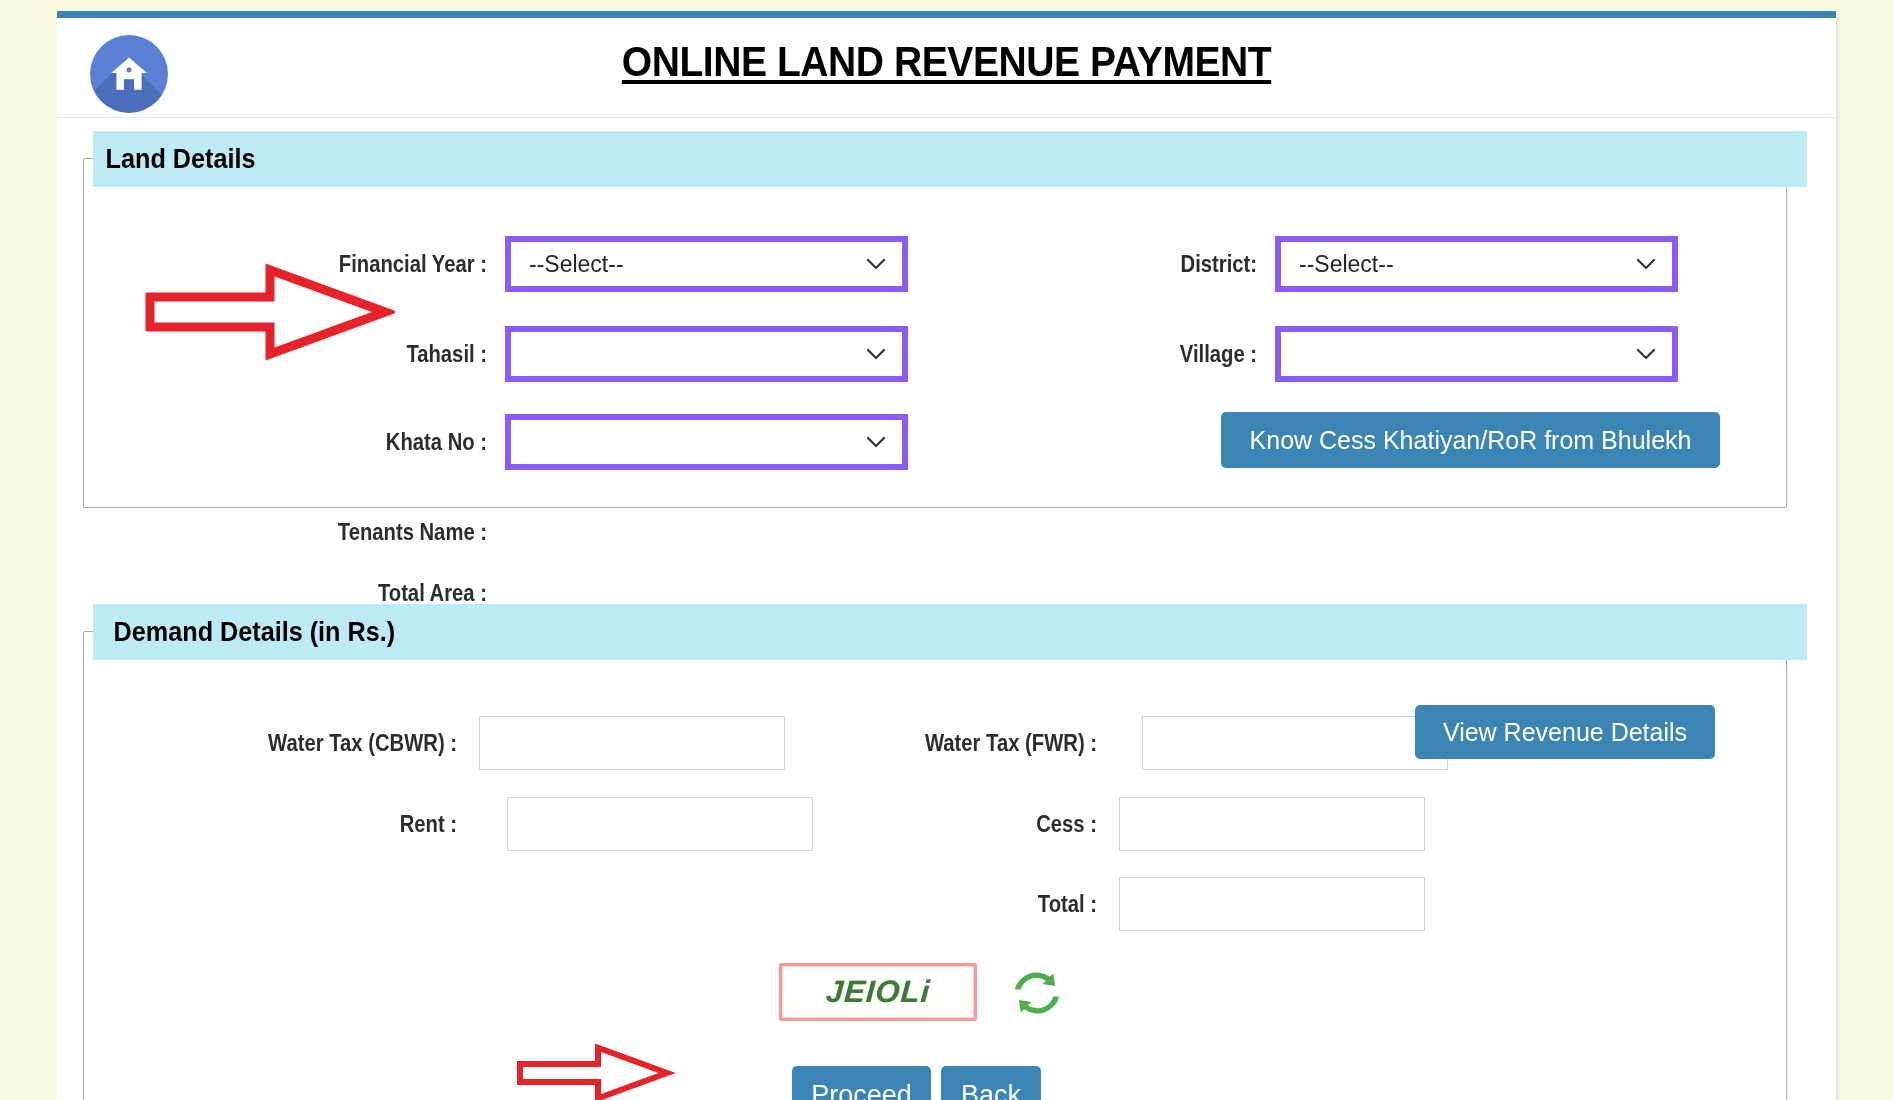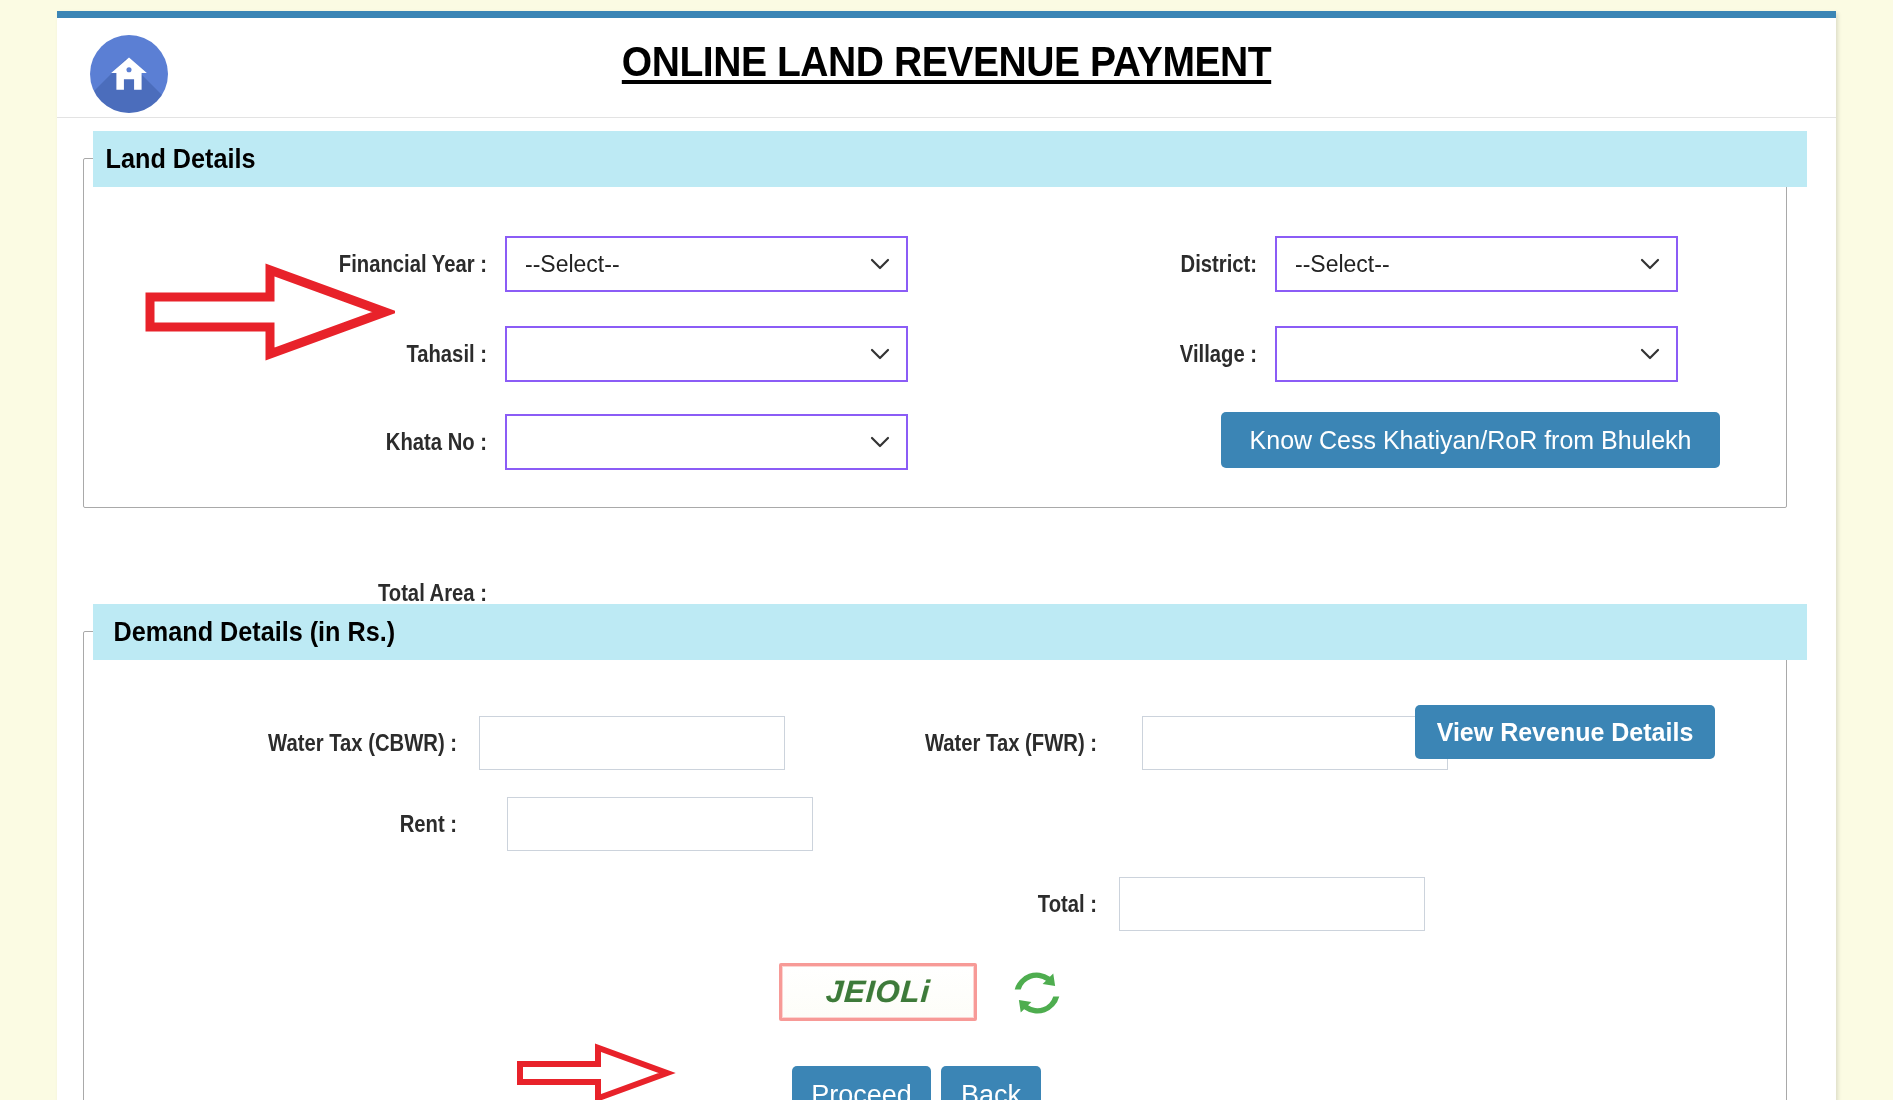--- a/index.html
+++ b/index.html
@@ -96,21 +96,21 @@
     color: #2c2c2c;
     text-align: right;
     font-stretch: condensed;
     transform: scaleX(.88);
     transform-origin: right center;
     white-space: nowrap;
   }
 
   .sel {
     position: relative;
-    border: 2px solid #8b5cf6;
+    border: 6px solid #8b5cf6;
     background: #fff;
     height: 56px;
     display:flex; align-items:center;
     padding-left: 18px;
     font-size: 23px;
     color: #222;
   }
   .sel .chev {
     position:absolute; right: 16px; top: 50%;
     transform: translateY(-50%);
@@ -209,20 +209,24 @@
     <div class="row" style="left:240px; top:385px;">
       <div class="lbl" style="width:190px;">Khata No :</div>
       <div class="sel" style="width:403px; margin-left:18px;">
         <span></span>
         <svg class="chev" viewBox="0 0 20 12">
           <path d="M2 2 L10 10 L18 2" fill="none" stroke="#333" stroke-width="2.2" stroke-linecap="round" stroke-linejoin="round"></path>
         </svg>
       </div>
     </div>
 
+    <div class="row" style="left:240px; top:490px;">
+      <div class="lbl" style="width:190px;">Tenants Name :</div>
+      <div style="margin-left:18px; width:403px; font-size:23px; color:#222;"></div>
+    </div>
 
     <div class="row" style="left:240px; top:551px;">
       <div class="lbl" style="width:190px;">Total Area :</div>
       <div style="margin-left:18px; width:403px; font-size:23px; color:#222;"></div>
     </div>
 
     <div class="row" style="left:1080px; top:207px;">
       <div class="lbl" style="width:120px;">District:</div>
       <div class="sel" style="width:403px; margin-left:18px;">
         <span>--Select--</span>
@@ -264,29 +268,35 @@
     </div>
 
 
     <div class="row" style="left:800px; top:687px;gap:23px;">
       <div class="lbl" style="width:240px;">Water Tax (FWR) :</div>
       <div style="margin-left:22px; width:306px;">
         <input class="txt" type="text" value="" style="">
       </div>
     </div>
 
+    <div class="row" style="left:800px; top:768px;">
+      <div class="lbl" style="width:240px;">Cess :</div>
+      <div style="margin-left:22px; width:306px;">
+        <input class="txt" type="text" value="" style="">
+      </div>
+    </div>
 
     <div class="row" style="left:800px; top:848px;">
       <div class="lbl" style="width:240px;">Total :</div>
       <div style="margin-left:22px; width:306px;">
         <input class="txt" type="text" value="" style="">
       </div>
     </div>
 
-    <button class="btn-blue" style="position:absolute; left:1358px; top:687px; width:300px; height:54px; font-size:25px;font-weight:bold;">View Revenue Details</button>
+    <button class="btn-blue" style="position:absolute; left:1358px; top:687px; width:300px; height:54px; font-size:25px;">View Revenue Details</button>
 
 
     <div class="captcha-box" style="position:absolute; left:722px; top:945px;">
       <span class="captcha-text">JEIOLi</span>
     </div>
 
     <div style="position:absolute; left:955px; top:950px;">
       <svg width="50" height="50" viewBox="0 0 24 24">
         <path d="M4.2 10.3a7.9 7.9 0 0 1 12.1-4.2l-1.6 1.6 6.0 0.9-0.9-6.0-1.6 1.6A10.9 10.9 0 0 0 1.3 10.3z" fill="#4ead4f"></path>
         <path d="M19.8 13.7a7.9 7.9 0 0 1-12.1 4.2l1.6-1.6-6.0-0.9 0.9 6.0 1.6-1.6a10.9 10.9 0 0 0 16.9-6.1z" fill="#4ead4f"></path>

